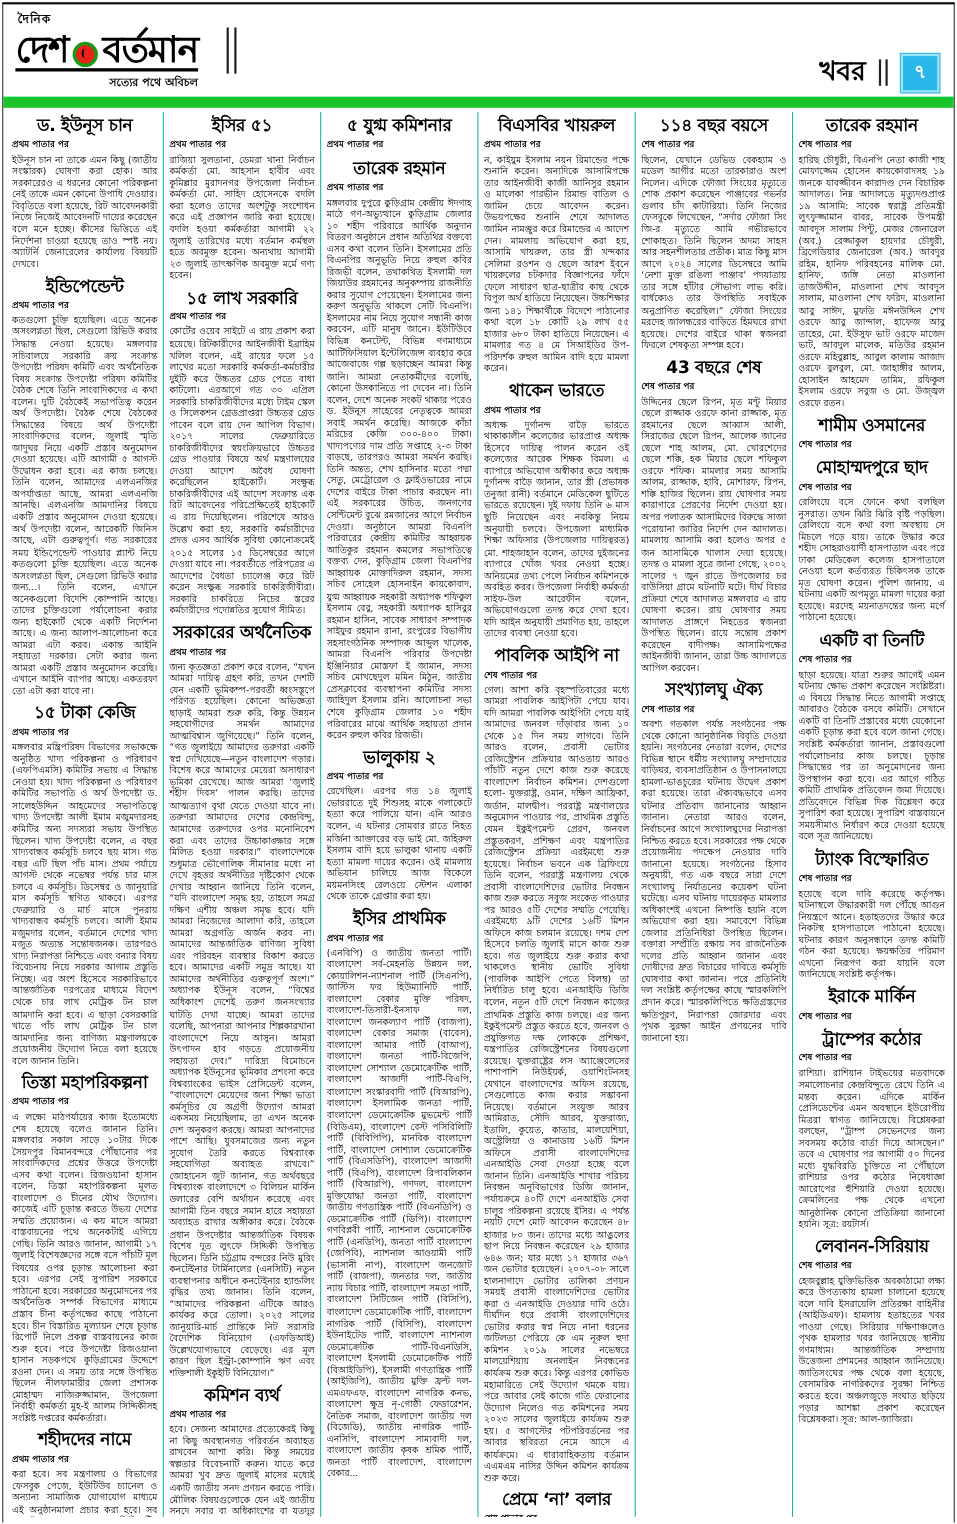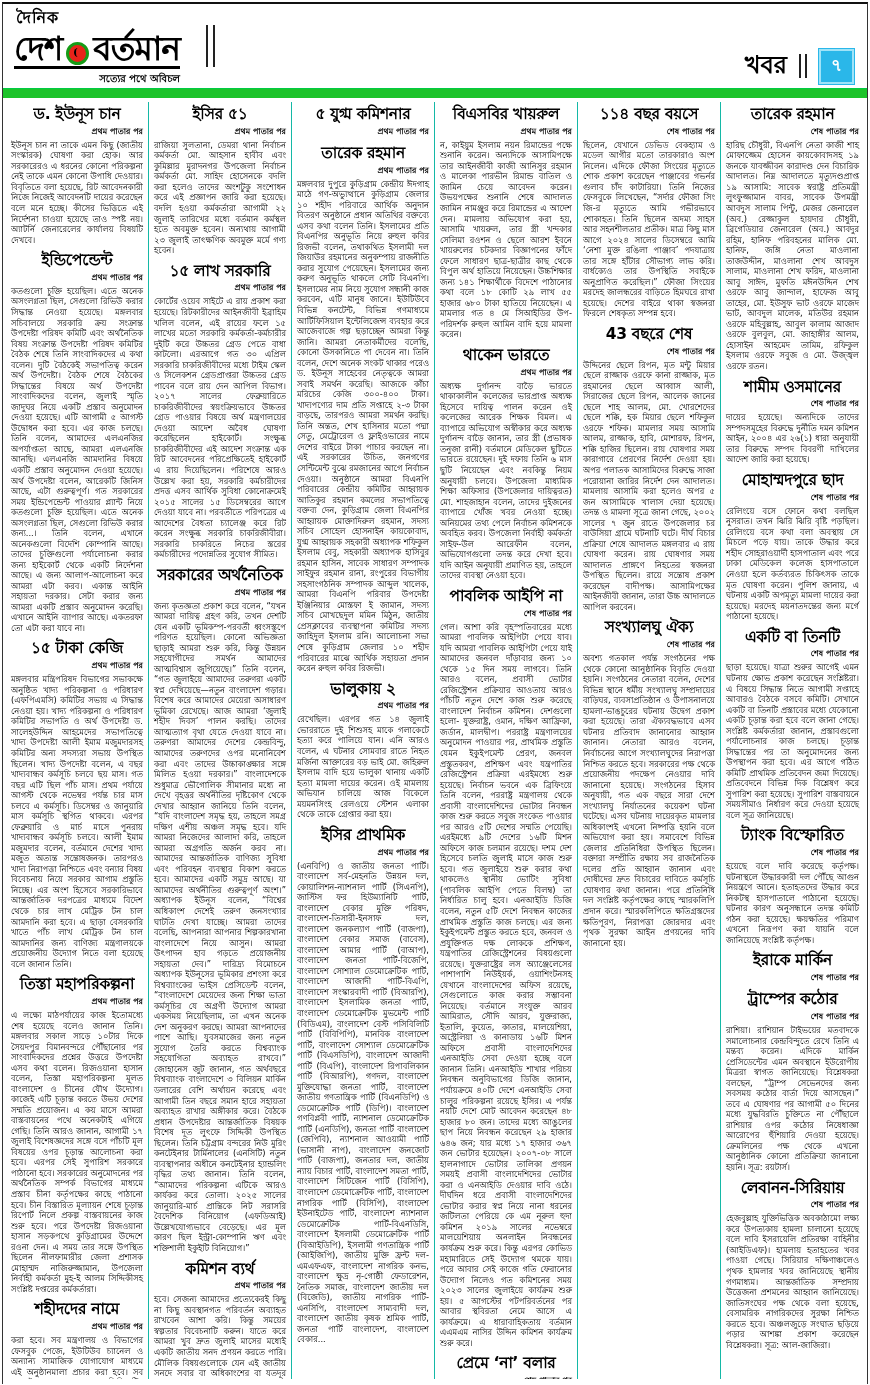--- a/index.html
+++ b/index.html
@@ -12,21 +12,21 @@
     position:absolute;left:2px;top:2px;right:2px;bottom:1px;
     border-top:2px solid #111;border-left:1px solid #333;border-right:1px solid #333;
     pointer-events:none;
   }
   
   .header{
     position:absolute;left:10px;top:8px;right:10px;height:76px;
     display:flex;align-items:center;
   }
   .masthead{display:flex;flex-direction:column;margin-left:4px;}
-  .daily{font-size:16px;font-weight:bold;margin-left:2px;letter-spacing:1px;}
+  .daily{font-size:11px;font-weight:bold;margin-left:2px;letter-spacing:1px;}
   .mast-main{display:flex;align-items:flex-end;gap:4px;border-bottom:3px solid #000;padding-bottom:1px;}
   .mast-word{font-size:33px;font-weight:bold;line-height:1;letter-spacing:-1px;}
   .logo-dot{width:17px;height:17px;border-radius:50%;background:#e8231a;border:3px solid #169c16;display:inline-block;position:relative;}
   .logo-dot::after{content:"";position:absolute;left:5px;top:3px;width:6px;height:9px;border-left:2px solid #000;border-radius:50%;}
   .tagline{font-size:10px;font-weight:bold;align-self:flex-end;margin-top:2px;}
   .hdr-divider{width:5px;height:42px;border-left:2px solid #222;border-right:2px solid #222;margin:0 22px 0 26px;}
   .dateblock{display:flex;flex-direction:column;gap:4px;}
   .dateblock .day{font-size:14px;font-weight:bold;}
   .dateblock .date{font-size:12.5px;font-weight:bold;}
   .hdr-right{margin-left:auto;display:flex;align-items:center;gap:12px;margin-right:6px;margin-top:40px;}
@@ -43,21 +43,21 @@
     position:absolute;left:6px;right:6px;top:102px;bottom:6px;
     display:grid;grid-template-columns:repeat(6,1fr);
   }
   .col{padding:0 5px;border-right:1px solid #14b8a6;overflow:hidden;height:100%;}
   .col:last-child{border-right:none;}
   article{margin-bottom:7px;}
   h2{
     margin:4px 0 1px 0;text-align:center;font-size:15.5px;line-height:1.15;
     font-weight:bold;letter-spacing:-0.3px;
   }
-  .kicker{text-align:right;font-size:8px;font-weight:bold;margin:1px 0 2px 0;}
+  .kicker{text-align:left;font-size:8px;font-weight:bold;margin:1px 0 2px 0;}
   p.body{
     margin:0;font-size:8.3px;line-height:1.27;text-align:justify;
     word-break:break-word;
   }
 </style>
 </head>
 <body>
 
 <div class="frame"></div>
 
@@ -192,21 +192,20 @@
     </div>
     <div class="col">
       <article>
         <h2>তারেক রহমান</h2>
         <div class="kicker">শেষ পাতার পর</div>
         <p class="body">হারিছ চৌধুরী, বিএনপি নেতা কাজী শাহ মোফাজ্জেম হোসেন কায়কোবাদসহ ১৯ জনকে যাবজ্জীবন কারাদণ্ড দেন বিচারিক আদালত। নিম্ন আদালতে মৃত্যুদণ্ডপ্রাপ্ত ১৯ আসামি: সাবেক স্বরাষ্ট্র প্রতিমন্ত্রী লুৎফুজ্জামান বাবর, সাবেক উপমন্ত্রী আবদুস সালাম পিন্টু, মেজর জেনারেল (অব.) রেজ্জাকুল হায়দার চৌধুরী, ব্রিগেডিয়ার জেনারেল (অব.) আবদুর রহিম, হানিফ পরিবহনের মালিক মো. হানিফ, জঙ্গি নেতা মাওলানা তাজউদ্দীন, মাওলানা শেখ আবদুস সালাম, মাওলানা শেখ ফরিদ, মাওলানা আবু সাঈদ, মুফতি মঈনউদ্দিন শেখ ওরফে আবু জান্দাল, হাফেজ আবু তাহের, মো. ইউসুফ ভাট ওরফে মাজেদ ভাট, আবদুল মালেক, মতিউর রহমান ওরফে মহিবুল্লাহ, আবুল কালাম আজাদ ওরফে বুলবুল, মো. জাহাঙ্গীর আলম, হোসাইন আহমেদ তামিম, রফিকুল ইসলাম ওরফে সবুজ ও মো. উজ্জ্বল ওরফে রতন।</p>
       </article>
       <article>
         <h2>শামীম ওসমানের</h2>
         <div class="kicker">শেষ পাতার পর</div>
-        <p class="body">দায়ের হয়েছে। অন্যদিকে তাদের সম্পদসমূহের বিরুদ্ধে দুর্নীতি দমন কমিশন আইন, ২০০৪ এর ২৬(১) ধারা অনুযায়ী তার বিরুদ্ধে সম্পদ বিবরণী দাখিলের আদেশ জারি করা হয়েছে।</p>
       </article>
       <article>
         <h2>মোহাম্মদপুরে ছাদ</h2>
         <div class="kicker">শেষ পাতার পর</div>
         <p class="body">রেলিংয়ে বসে ফোনে কথা বলছিল নুসরাত। তখন ঝিরি ঝিরি বৃষ্টি পড়ছিল। রেলিংয়ে বসে কথা বলা অবস্থায় সে মিচলে পড়ে যায়। তাকে উদ্ধার করে শহীদ সোহরাওয়ার্দী হাসপাতাল এবং পরে ঢাকা মেডিকেল কলেজ হাসপাতালে নেওয়া হলে কর্তব্যরত চিকিৎসক তাকে মৃত ঘোষণা করেন। পুলিশ জানায়, এ ঘটনায় একটি অপমৃত্যু মামলা দায়ের করা হয়েছে। মরদেহ ময়নাতদন্তের জন্য মর্গে পাঠানো হয়েছে।</p>
       </article>
       <article>
         <h2>একটি বা তিনটি</h2>
         <div class="kicker">শেষ পাতার পর</div>
         <p class="body">ছাড়া হয়েছে। যাত্রা শুরুর আগেই এমন ঘটনায় ক্ষোভ প্রকাশ করেছেন সংশ্লিষ্টরা। এ বিষয়ে সিদ্ধান্ত নিতে আগামী সপ্তাহে আবারও বৈঠকে বসবে কমিটি। সেখানে একটি বা তিনটি প্রস্তাবের মধ্যে যেকোনো একটি চূড়ান্ত করা হবে বলে জানা গেছে। সংশ্লিষ্ট কর্মকর্তারা জানান, প্রস্তাবগুলো পর্যালোচনার কাজ চলছে। চূড়ান্ত সিদ্ধান্তের পর তা অনুমোদনের জন্য উপস্থাপন করা হবে। এর আগে গঠিত কমিটি প্রাথমিক প্রতিবেদন জমা দিয়েছে। প্রতিবেদনে বিভিন্ন দিক বিশ্লেষণ করে সুপারিশ করা হয়েছে। সুপারিশ বাস্তবায়নে সময়সীমাও নির্ধারণ করে দেওয়া হয়েছে বলে সূত্র জানিয়েছে।</p>

